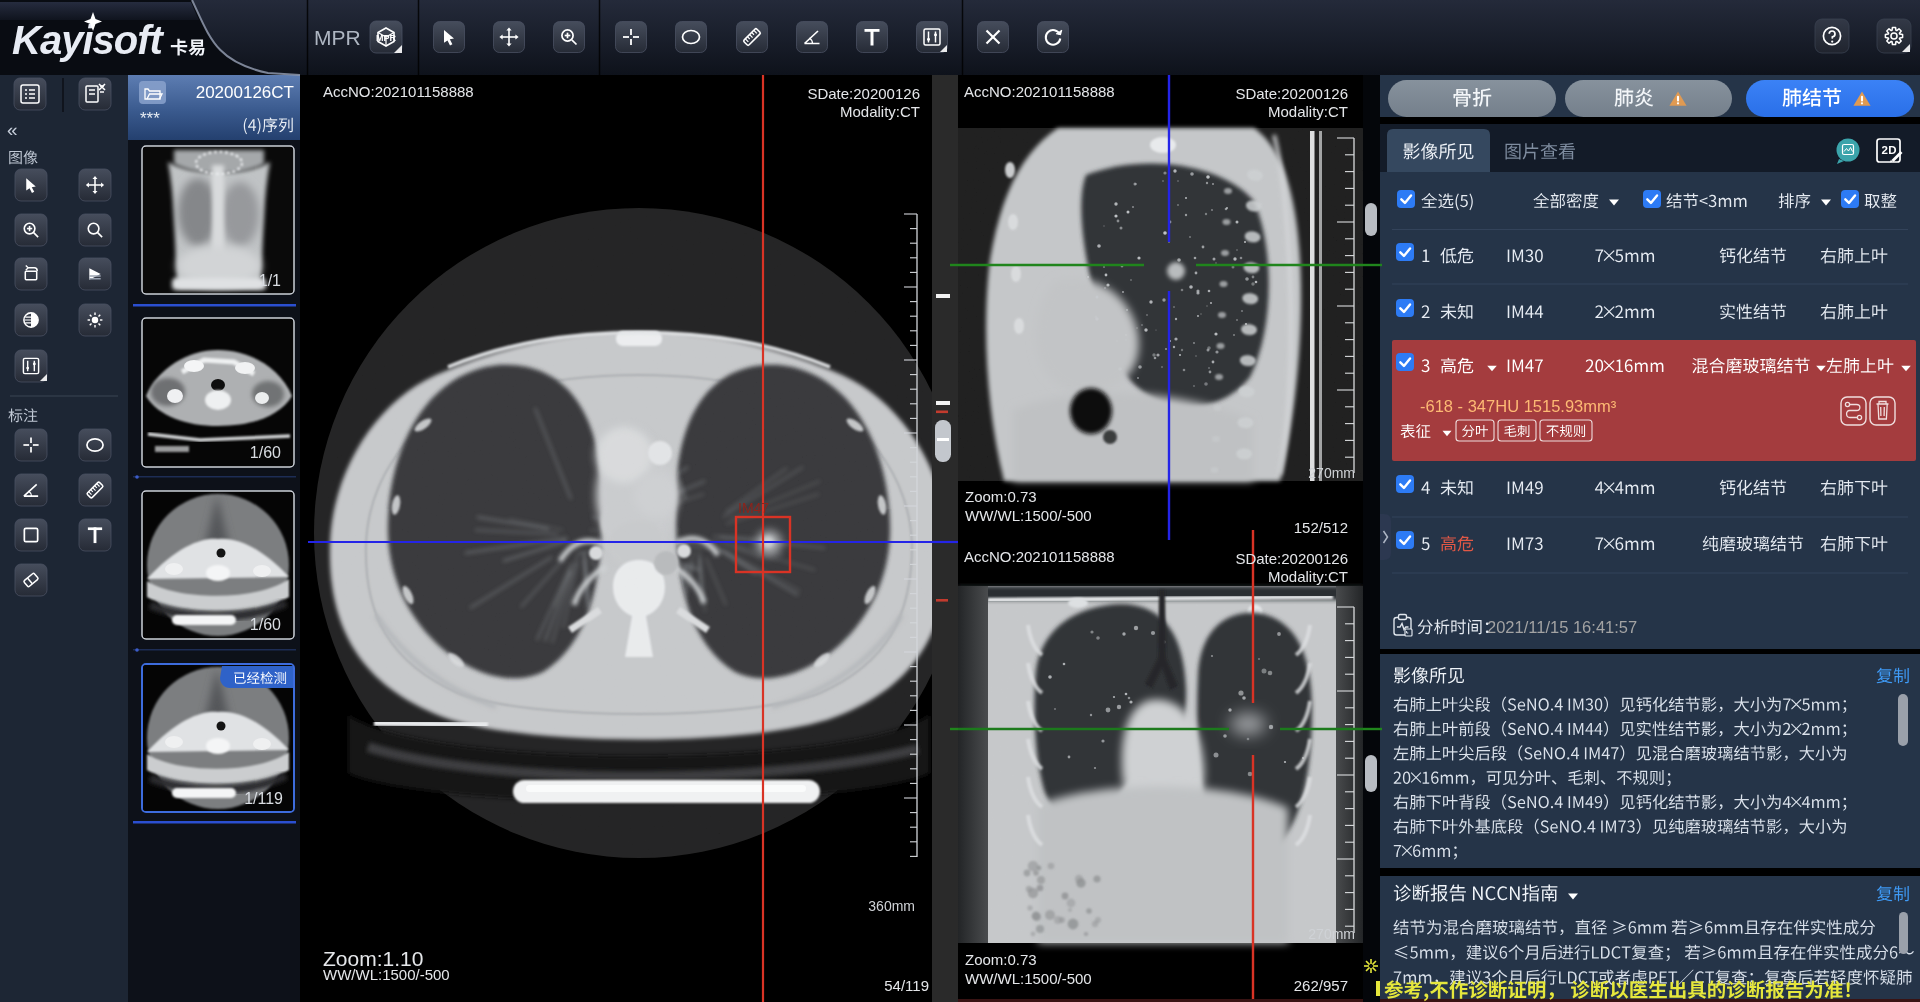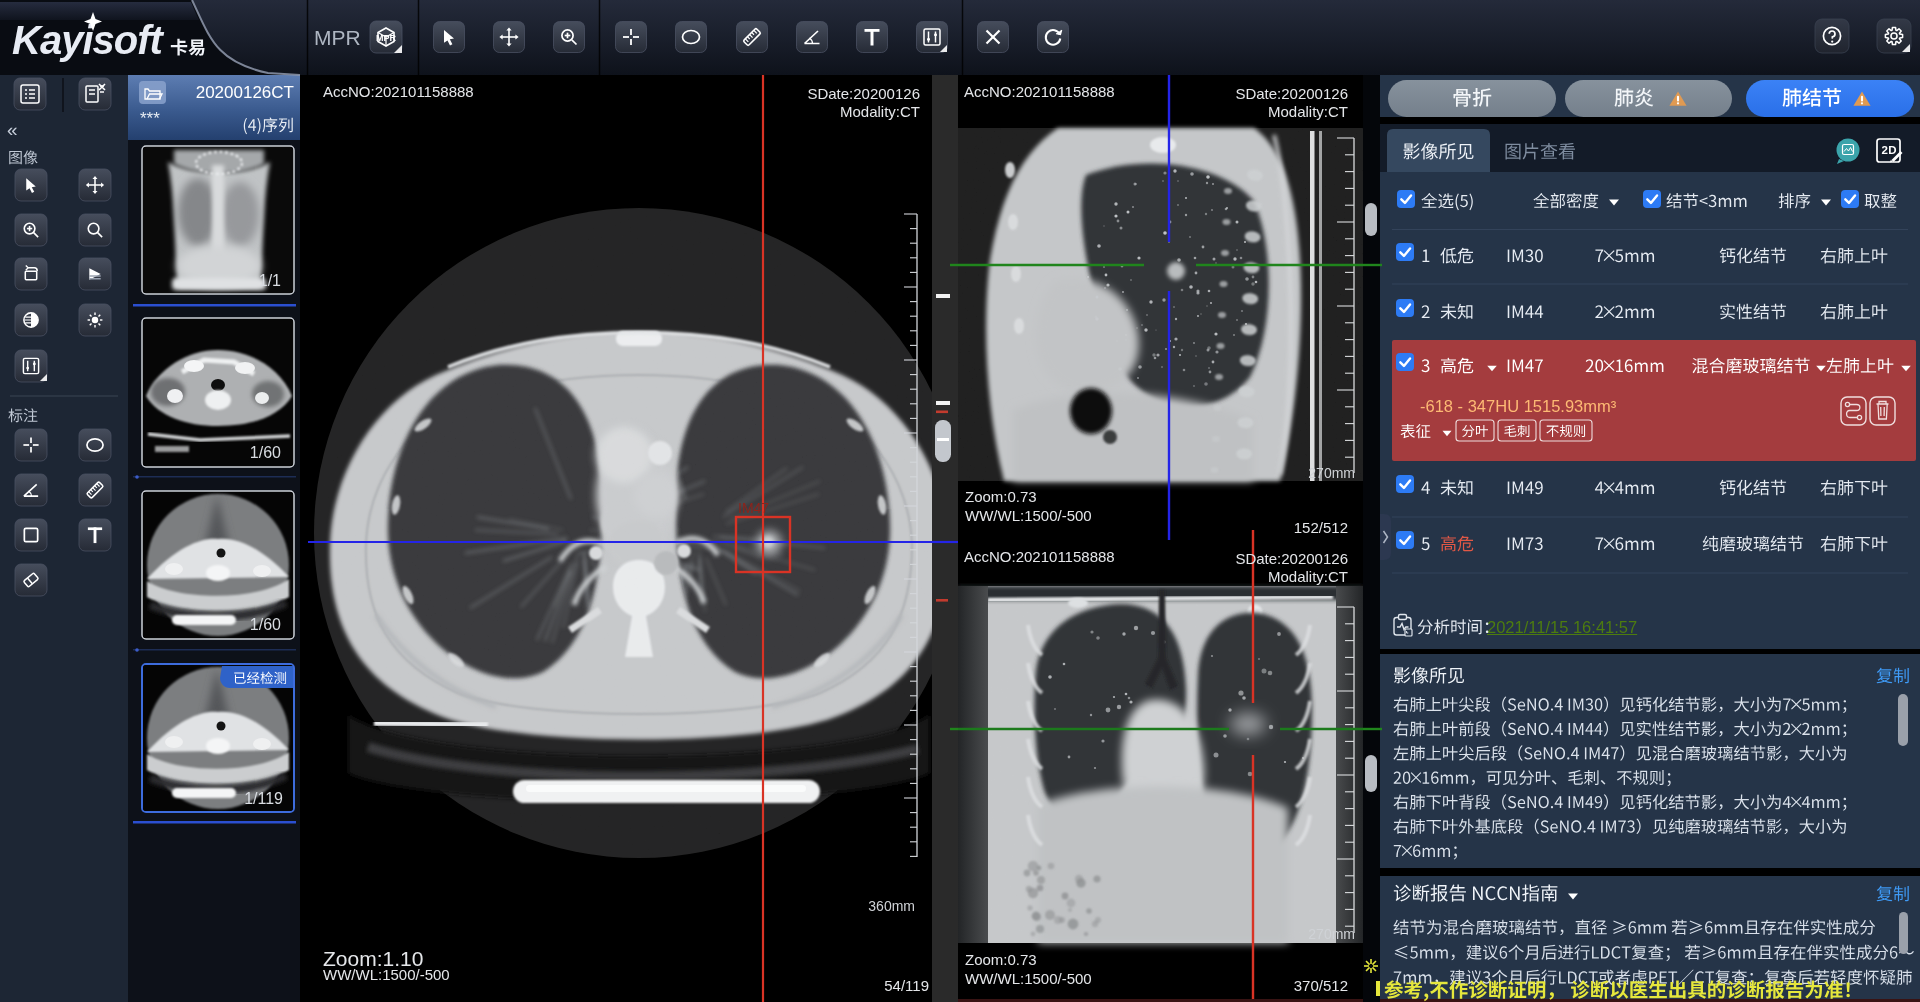--- a/index.html
+++ b/index.html
@@ -466,21 +466,21 @@
 <div style="position:absolute;left:128px;top:75px;width:172px;height:927px;background:#0d1119"></div>
 <div style="position:absolute;left:128px;top:75px;width:172px;height:65px;background:linear-gradient(180deg,#5d7db2,#3a5a8e 55%,#24406f)"></div>
 <div style="position:absolute;top:84px;right:1626px;font-size:17px;line-height:1;color:#fff;font-weight:400;white-space:pre;">20200126CT</div>
 <div style="position:absolute;top:110px;left:140px;font-size:17px;line-height:1;color:#e8edf4;font-weight:400;white-space:pre;">***</div>
 <div style="position:absolute;left:1380px;top:75px;width:540px;height:927px;background:#253448"></div>
 <div style="position:absolute;left:1380px;top:116.5px;width:540px;height:7.5px;background:#000"></div>
 <div style="position:absolute;left:1380px;top:124px;width:540px;height:48px;background:#131b28"></div>
 <div style="position:absolute;top:145px;left:1881.5px;font-size:11.5px;line-height:1;color:#fff;font-weight:700;white-space:pre;letter-spacing:0.3px;text-align:center;">2D</div>
 <div style="position:absolute;left:1392px;top:340px;width:524px;height:121px;border-radius:2px;background:#a43c3e"></div>
 <div style="position:absolute;top:398px;left:1400px;font-size:16.5px;line-height:1;color:#fdba74;font-weight:400;white-space:pre;margin-left:20px;">-618 - 347HU 1515.93mm³</div>
-<div style="position:absolute;top:619px;left:1487px;font-size:16.5px;line-height:1;color:#4d7c0f;font-weight:400;white-space:pre;text-decoration:underline;">2021/11/15 16:41:57</div>
+<div style="position:absolute;top:619px;left:1487px;font-size:16.5px;line-height:1;color:#a3a3a3;font-weight:400;white-space:pre;">2021/11/15 16:41:57</div>
 <div style="position:absolute;left:1380px;top:649px;width:540px;height:5px;background:#000"></div>
 <div style="position:absolute;left:1380px;top:868px;width:540px;height:8px;background:#000"></div>
 <div style="position:absolute;left:958px;top:999px;width:962px;height:3px;background:#391313"></div>
 <div style="position:absolute;top:84px;left:323px;font-size:15px;line-height:1;color:#e4e6e9;font-weight:400;white-space:pre;">AccNO:202101158888</div>
 <div style="position:absolute;top:86px;right:1000px;font-size:15px;line-height:1;color:#e4e6e9;font-weight:400;white-space:pre;">SDate:20200126</div>
 <div style="position:absolute;top:104px;right:1000px;font-size:15px;line-height:1;color:#e4e6e9;font-weight:400;white-space:pre;">Modality:CT</div>
 <div style="position:absolute;top:948px;left:323px;font-size:21px;line-height:1;color:#e4e6e9;font-weight:400;white-space:pre;">Zoom:1.10</div>
 <div style="position:absolute;top:967px;left:323px;font-size:15px;line-height:1;color:#e4e6e9;font-weight:400;white-space:pre;">WW/WL:1500/-500</div>
 <div style="position:absolute;top:978px;right:991px;font-size:15px;line-height:1;color:#e4e6e9;font-weight:400;white-space:pre;">54/119</div>
 <div style="position:absolute;top:856px;right:1005px;font-size:14px;line-height:1;color:#cfd2d6;font-weight:400;white-space:pre;margin-top:43px;">360mm</div>
@@ -489,21 +489,21 @@
 <div style="position:absolute;top:104px;right:572px;font-size:15px;line-height:1;color:#e4e6e9;font-weight:400;white-space:pre;">Modality:CT</div>
 <div style="position:absolute;top:489px;left:965px;font-size:15px;line-height:1;color:#e4e6e9;font-weight:400;white-space:pre;">Zoom:0.73</div>
 <div style="position:absolute;top:508px;left:965px;font-size:15px;line-height:1;color:#e4e6e9;font-weight:400;white-space:pre;">WW/WL:1500/-500</div>
 <div style="position:absolute;top:520px;right:572px;font-size:15px;line-height:1;color:#e4e6e9;font-weight:400;white-space:pre;margin-left:20px;">152/512</div>
 <div style="position:absolute;top:466px;right:565px;font-size:14px;line-height:1;color:#cfd2d6;font-weight:400;white-space:pre;">270mm</div>
 <div style="position:absolute;top:549px;left:964px;font-size:15px;line-height:1;color:#e4e6e9;font-weight:400;white-space:pre;">AccNO:202101158888</div>
 <div style="position:absolute;top:551px;right:572px;font-size:15px;line-height:1;color:#e4e6e9;font-weight:400;white-space:pre;">SDate:20200126</div>
 <div style="position:absolute;top:569px;right:572px;font-size:15px;line-height:1;color:#e4e6e9;font-weight:400;white-space:pre;">Modality:CT</div>
 <div style="position:absolute;top:952px;left:965px;font-size:15px;line-height:1;color:#e4e6e9;font-weight:400;white-space:pre;">Zoom:0.73</div>
 <div style="position:absolute;top:971px;left:965px;font-size:15px;line-height:1;color:#e4e6e9;font-weight:400;white-space:pre;">WW/WL:1500/-500</div>
-<div style="position:absolute;top:978px;right:572px;font-size:15px;line-height:1;color:#e4e6e9;font-weight:400;white-space:pre;">370/512</div>
+<div style="position:absolute;top:978px;right:572px;font-size:15px;line-height:1;color:#e4e6e9;font-weight:400;white-space:pre;">262/957</div>
 <div style="position:absolute;top:927px;right:565px;font-size:14px;line-height:1;color:#cfd2d6;font-weight:400;white-space:pre;">270mm</div>
 <div style="position:absolute;left:1363px;top:75px;width:17px;height:927px;background:#04060a"></div>
 <svg style="position:absolute;left:0;top:0;pointer-events:none" width="1920" height="1002" viewBox="0 0 1920 1002">
     <defs>
       <filter id="b1" x="-30%" y="-30%" width="160%" height="160%">
         <feGaussianBlur stdDeviation="1"></feGaussianBlur>
       </filter>
       <filter id="b2" x="-30%" y="-30%" width="160%" height="160%">
         <feGaussianBlur stdDeviation="2.2"></feGaussianBlur>
       </filter>

